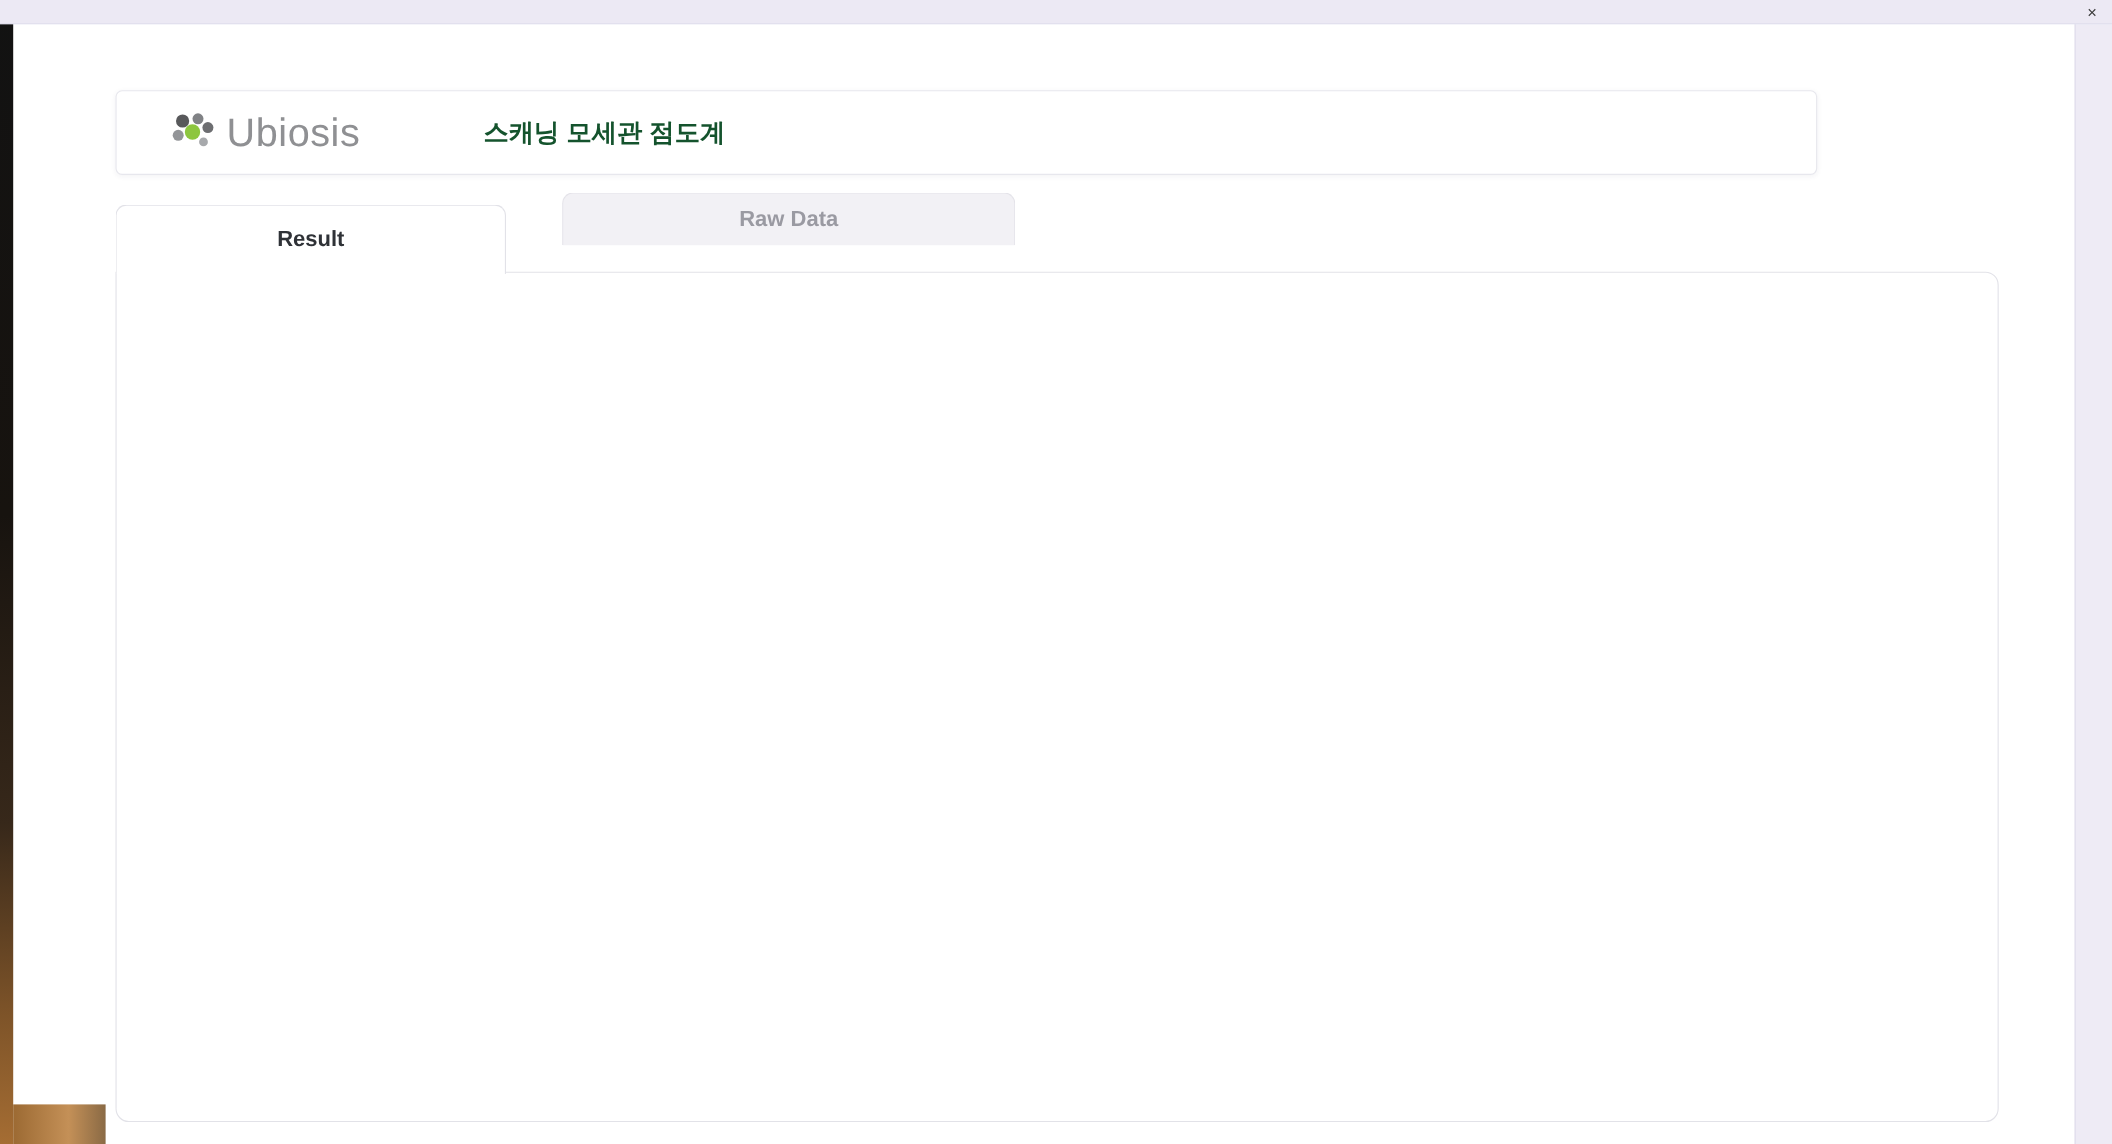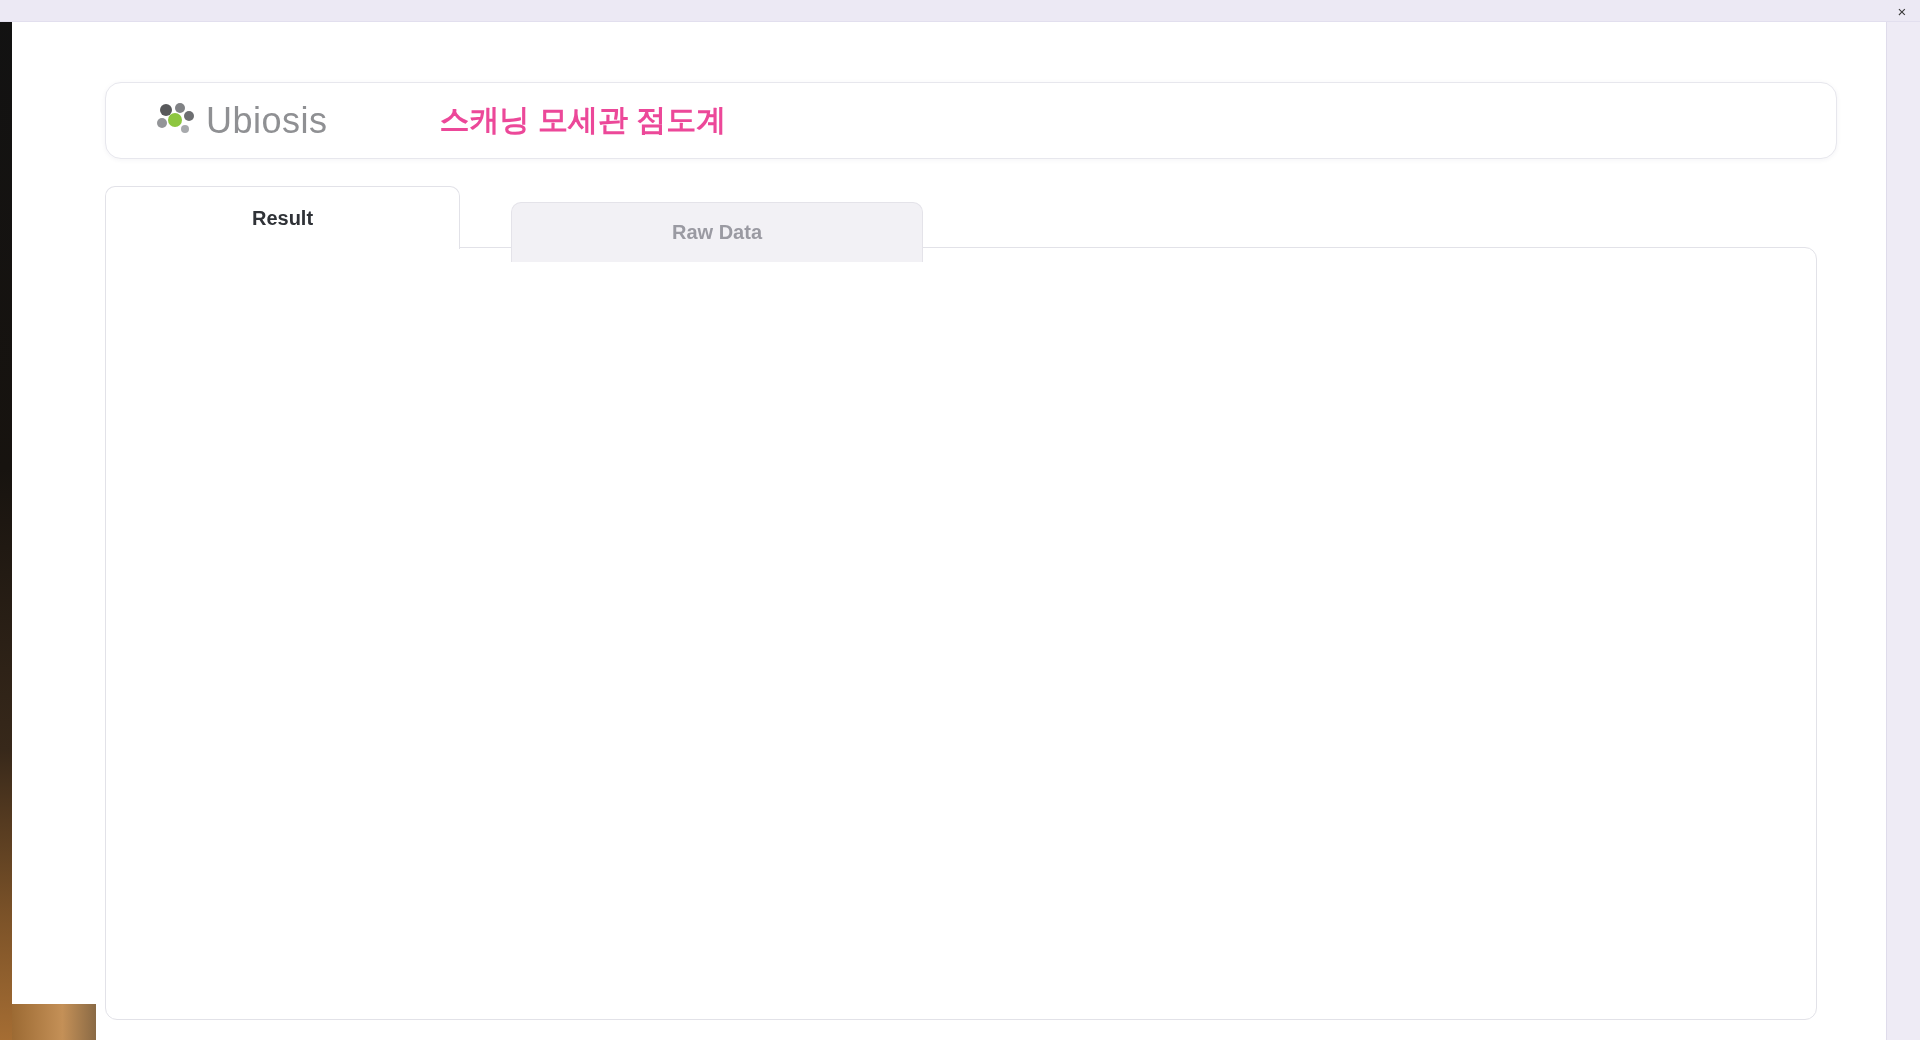--- a/index.html
+++ b/index.html
@@ -11,33 +11,33 @@
   .top-bar { position:absolute; left:0; top:0; width:1920px; height:22px; background:#ece9f4; border-bottom:1px solid #e2dfee; z-index:10; }
   .right-strip { position:absolute; right:0; top:0; width:34px; height:1040px; background:#eeebf5; border-left:1px solid #dfdceb; z-index:9; }
   .left-strip { position:absolute; left:0; top:0; width:12px; height:1040px; z-index:9;
     background:linear-gradient(180deg,#121212 0%,#17130f 45%,#37281a 72%,#7b5228 88%,#a56d33 100%); }
   .bl-patch { position:absolute; left:12px; top:1004px; width:84px; height:36px; z-index:8;
     background:linear-gradient(90deg,#9c6a33,#c49057 60%,#8a6a45); }
   .close-btn { position:absolute; top:2px; right:9px; width:18px; height:18px; z-index:11;
     display:flex; align-items:center; justify-content:center; font-size:15px; color:#3a3a3a; cursor:default; }
 
   
-  .header-card { position:absolute; left:105px; top:82px; width:1732px; height:77px;
-    background:#fff; border:1px solid #e7e7ed; border-radius:16px;
+  .header-card { position:absolute; left:105px; top:82px; width:1547px; height:77px;
+    background:#fff; border:1px solid #e7e7ed; border-radius:6px;
     box-shadow:0 1px 5px rgba(40,40,70,.05); display:flex; align-items:center; z-index:2; }
   .logo-wrap { display:flex; align-items:center; margin-left:48px; }
   .logo-text { font-size:36px; color:#8f9093; letter-spacing:.5px; margin-left:6px; }
-  .app-title { margin-left:112px; font-size:30px; font-weight:bold; color:#ec4899; }
+  .app-title { margin-left:112px; font-size:23px; font-weight:bold; color:#14532d; }
 
   
   .tab { position:absolute; display:flex; align-items:center; justify-content:center;
     font-size:20px; font-weight:bold; border-radius:10px 10px 0 0; z-index:3; }
   .tab-result { left:105px; top:186px; width:355px; height:63px; background:#fff;
     border:1px solid #e2e2e8; border-bottom:none; color:#2f3237; }
-  .tab-raw { left:511px; top:202px; width:412px; height:60px; background:#f2f1f5;
+  .tab-raw { left:511px; top:175px; width:412px; height:48px; background:#f2f1f5;
     border:1px solid #e4e3e9; border-bottom:none; color:#9a9aa2; }
 
   
   .main-card { position:absolute; left:105px; top:247px; width:1712px; height:773px;
     background:#fff; border:1px solid #e2e2e8; border-radius:0 12px 12px 12px; z-index:2; }
 
   .card { position:absolute; background:#fff; border:1px solid #e8e8ee; border-radius:12px; }
   .card-head { display:flex; align-items:center; gap:12px; }
   .card-title { font-size:20px; font-weight:bold; color:#2e3238; }
 

